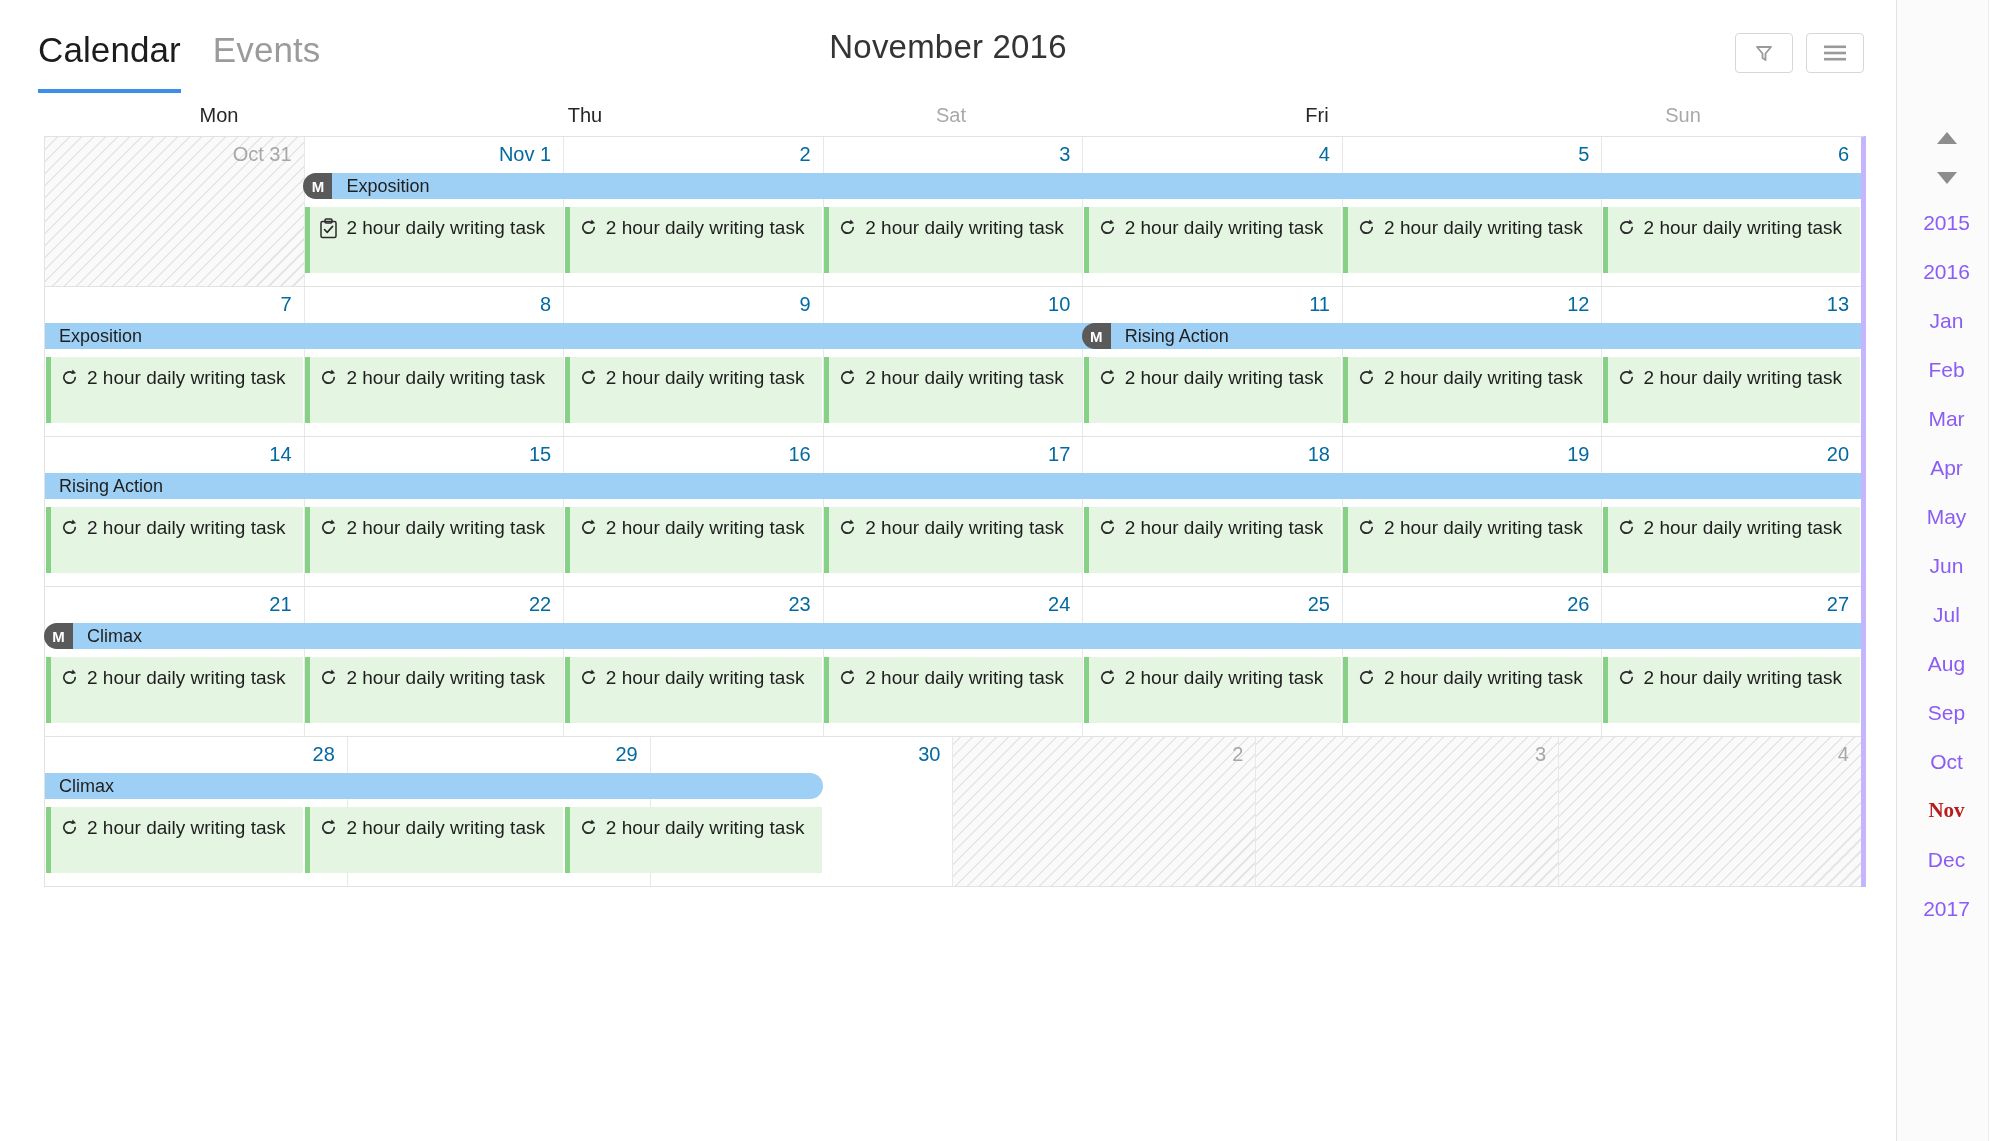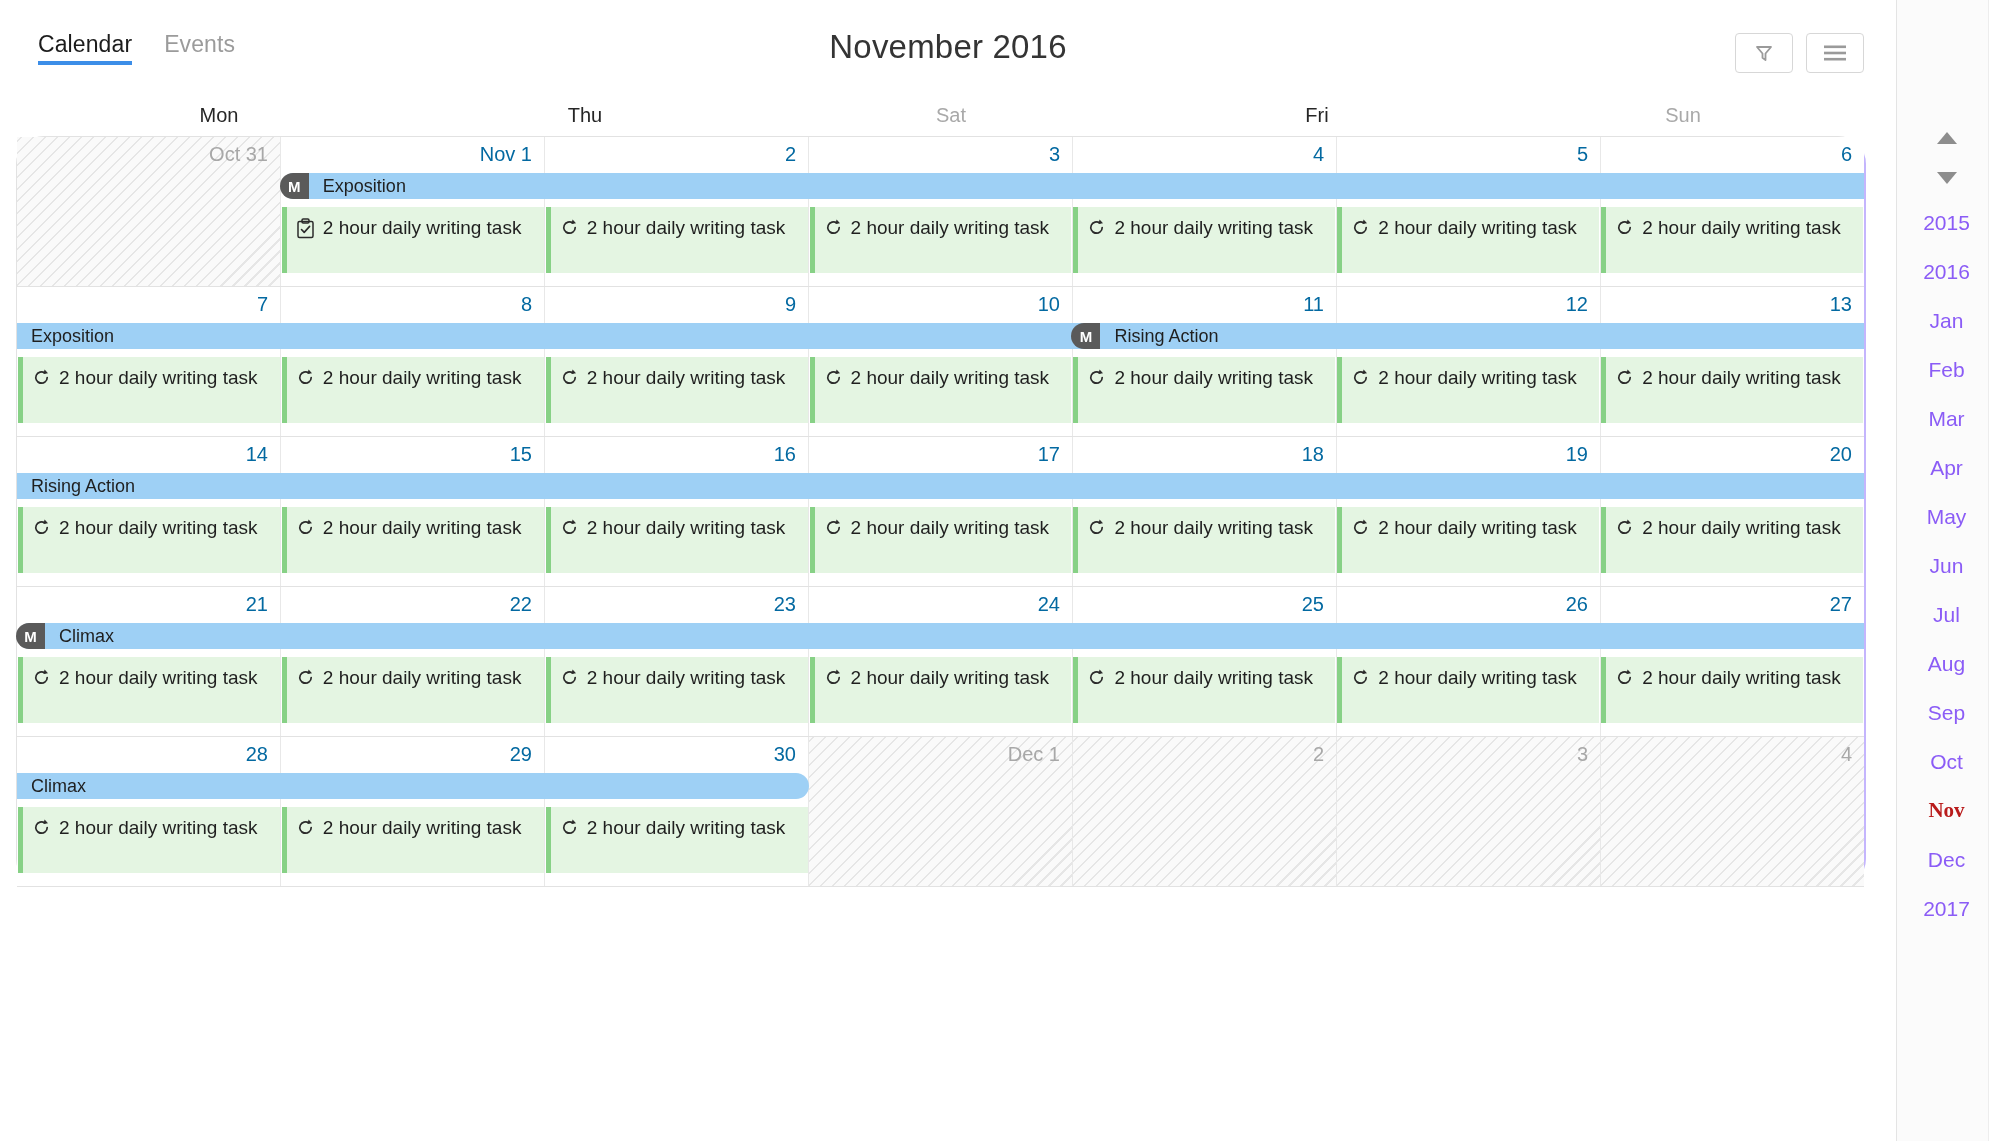--- a/index.html
+++ b/index.html
@@ -38,23 +38,23 @@
   .tabs {
     position: absolute;
     left: 38px;
     top: 32px;
     display: flex;
     align-items: flex-end;
     gap: 32px;
   }
 
   .tab {
-    font-size: 23px;
+    font-size: 35px;
     color: #9b9b9b;
-    padding-bottom: 5px;
+    padding-bottom: 20px;
     line-height: 1.05;
     border-bottom: 4px solid transparent;
     cursor: pointer;
     letter-spacing: 0.1px;
   }
   .tab.active {
     color: #1c1c1c;
     border-bottom-color: #3c8ee8;
   }
 
@@ -102,25 +102,24 @@
     text-align: center;
     font-size: 20px;
     color: #262626;
     line-height: 42px;
   }
   .weekday.muted { color: #a9a9a9; }
 
   
   .calendar {
     position: relative;
-    margin: 0 30px 0 16px;
+    margin: 0 30px 0 44px;
     border-top: 1px solid #e2e2e2;
     border-left: 1px solid #e2e2e2;
-    border-right: 2px solid #c4b5fd;
-    border-radius: 28px;
+    border-right: 5px solid #c4b5fd;
   }
 
   .week {
     position: relative;
     border-bottom: 1px solid #e2e2e2;
     height: 150px;
   }
   .week:last-child { border-bottom: 1px solid #e2e2e2; }
 
   
@@ -735,23 +734,20 @@
         <div class="week">
           <div class="day-cells">
             <div class="day-cell">
               <div class="day-num">28</div>
             </div>
             <div class="day-cell">
               <div class="day-num">29</div>
             </div>
             <div class="day-cell">
               <div class="day-num">30</div>
-            </div>
-            <div class="day-cell out">
-              <div class="day-num">Dec 1</div>
             </div>
             <div class="day-cell out">
               <div class="day-num">2</div>
             </div>
             <div class="day-cell out">
               <div class="day-num">3</div>
             </div>
             <div class="day-cell out">
               <div class="day-num">4</div>
             </div>

